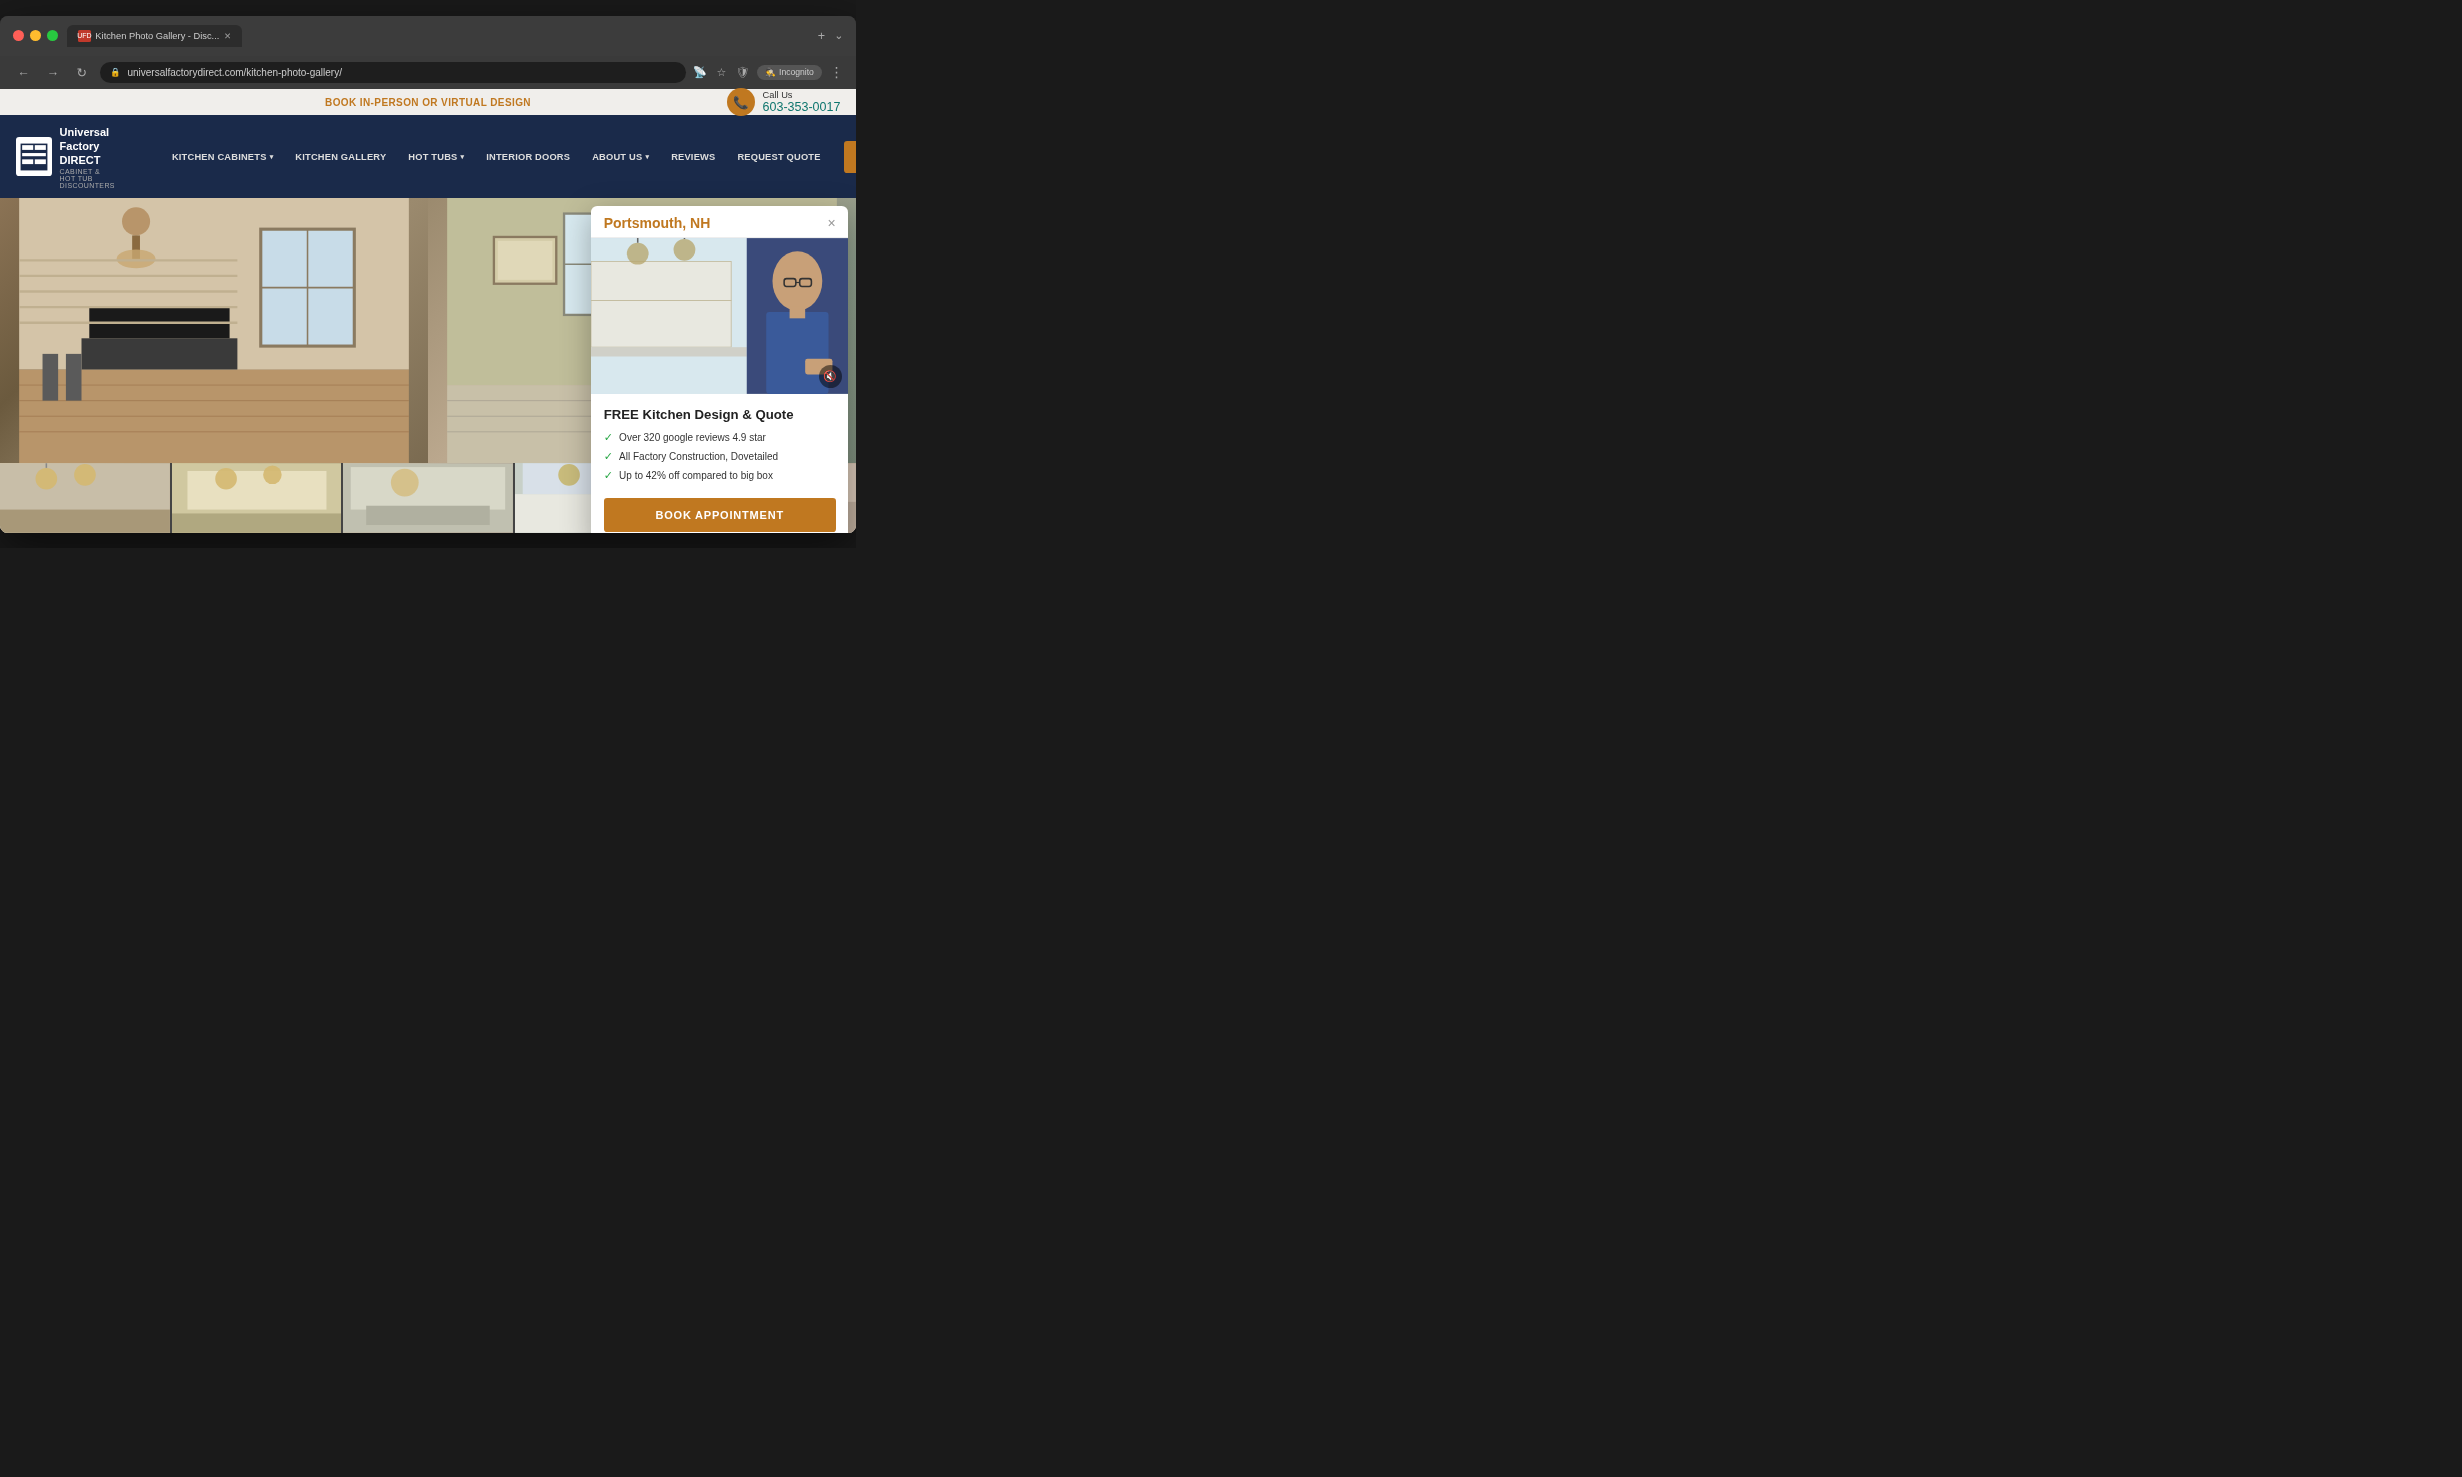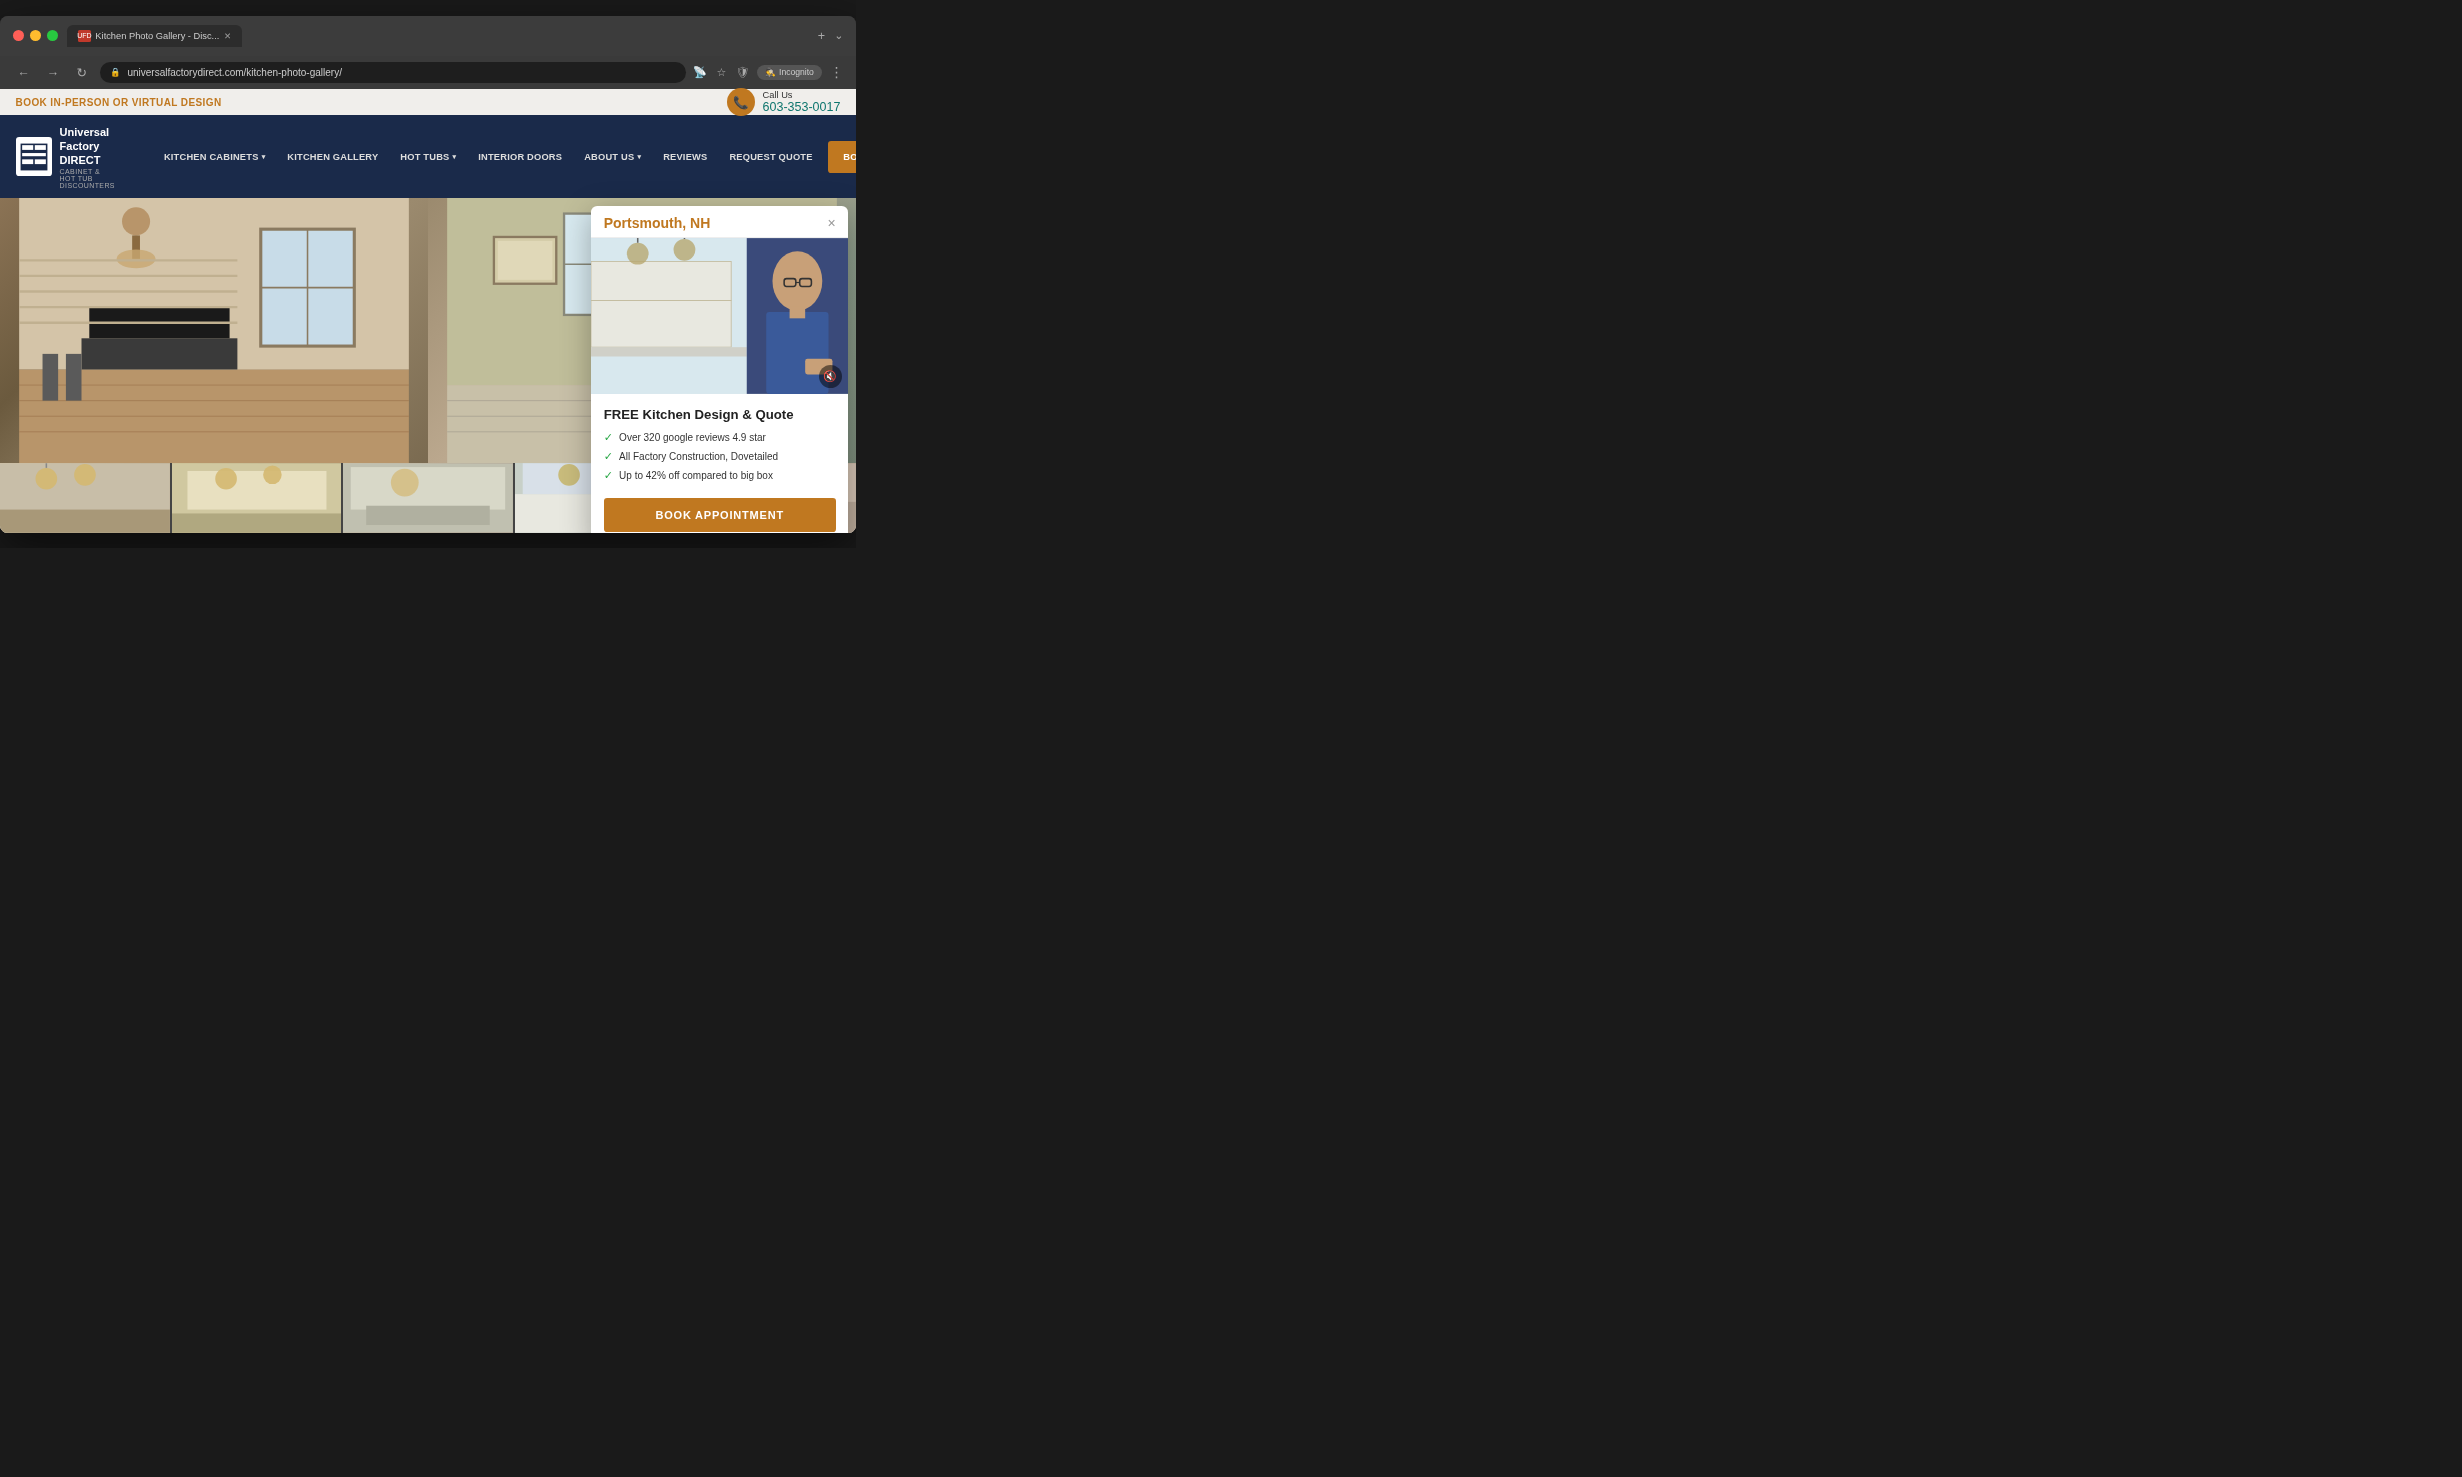--- a/index.html
+++ b/index.html
@@ -82,20 +82,21 @@
 
     
     .website { background: #fff; }
 
     
     .top-bar {
       background: #f0eeeb;
       padding: 7.8px 15.6px;
       display: flex;
       align-items: center;
+      justify-content: center;
       position: relative;
     }
     .top-bar-link {
       color: #c07820;
       font-size: 10px;
       font-weight: 600;
       letter-spacing: 0.4px;
       text-decoration: none;
       cursor: pointer;
     }
@@ -119,21 +120,21 @@
     }
     .call-text { font-size: 9.3px; color: #333; }
     .call-number { font-size: 12.5px; font-weight: normal; color: #0f766e; }
 
     
     .main-nav {
       background: #1a2a4a;
       padding: 0 15.6px;
       display: flex;
       align-items: center;
-      gap: 4px;
+      gap: 12px;
     }
     .nav-logo {
       display: flex;
       align-items: center;
       gap: 7.8px;
       padding: 9.3px 15.6px 9.3px 0;
       margin-right: 15.6px;
     }
     .logo-icon {
       width: 39px;

